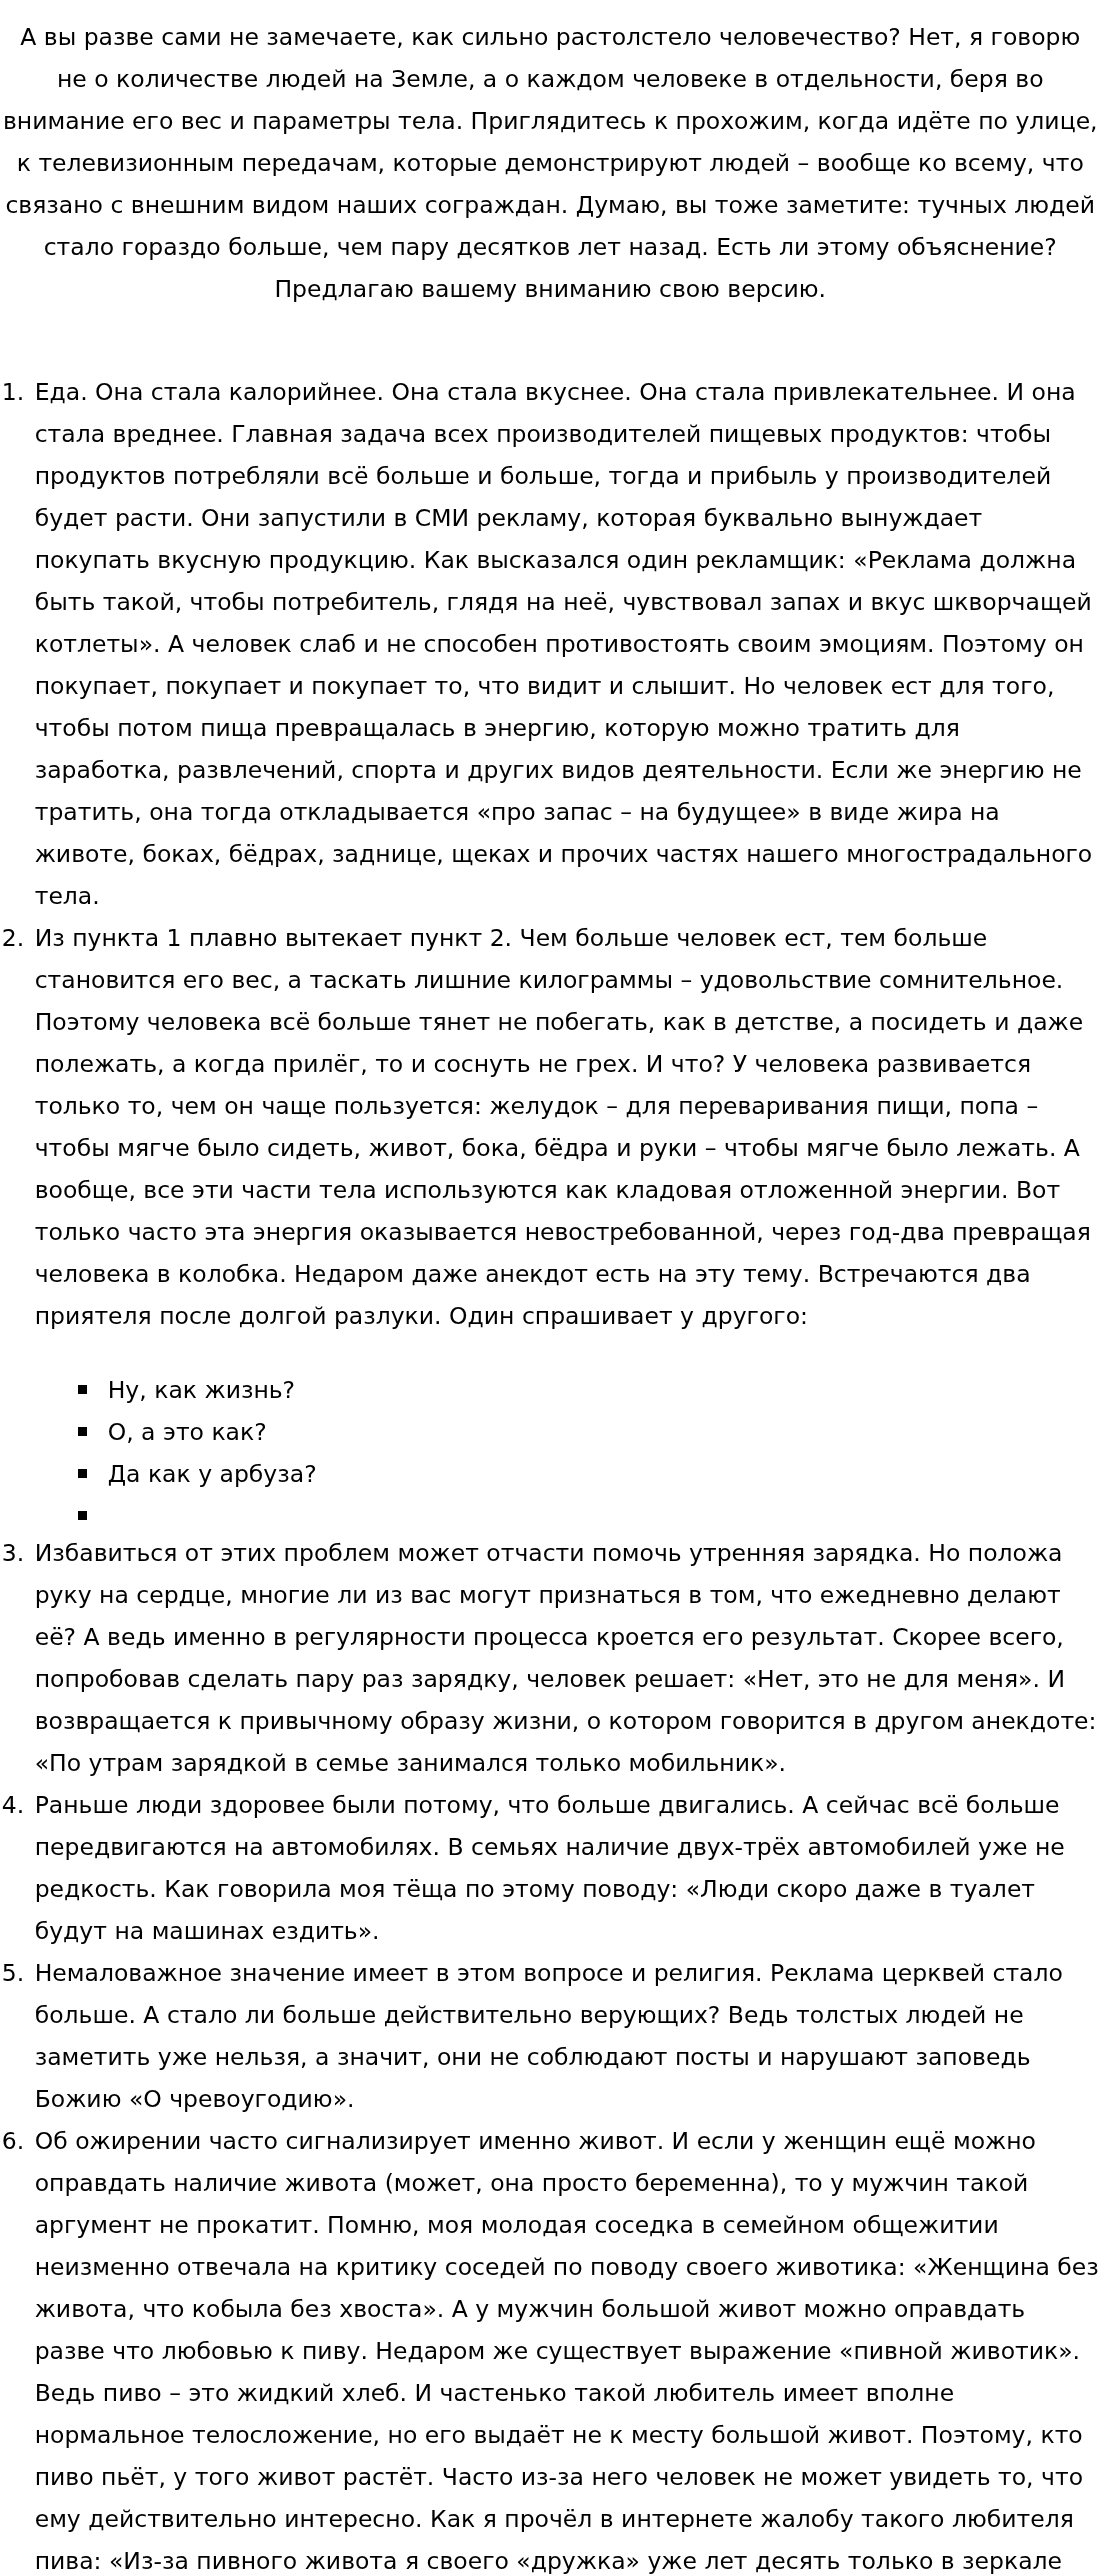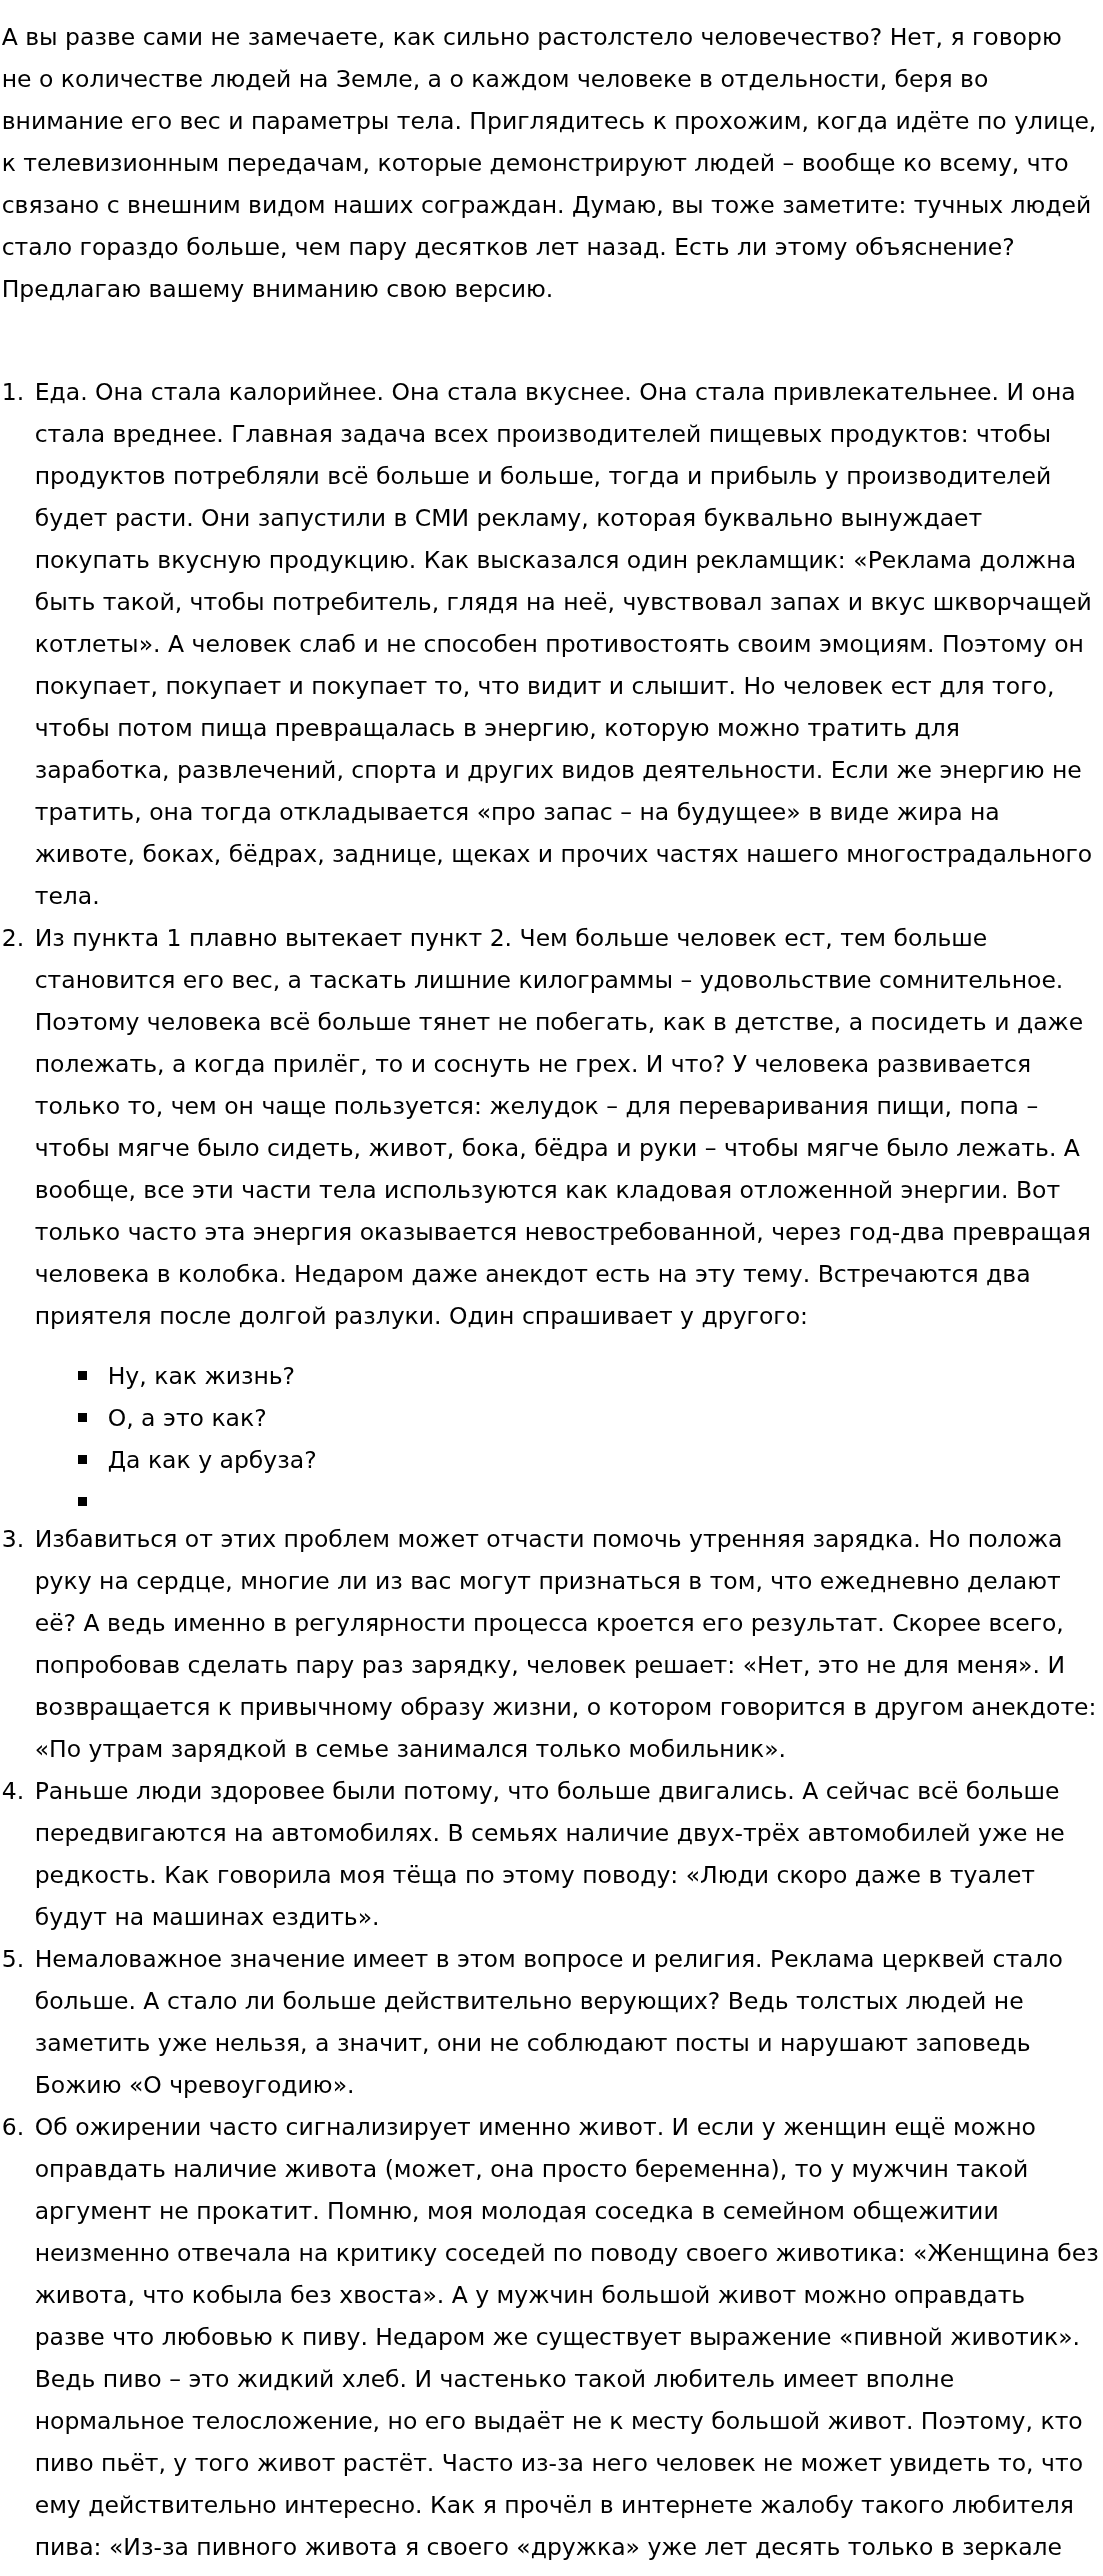--- a/index.html
+++ b/index.html
@@ -14,41 +14,42 @@
     font-family: "DejaVu Sans", "Liberation Sans", sans-serif;
     font-size: 23.5px;
     line-height: 42px;
     box-sizing: border-box;
   }
   .doc {
     padding: 15.6px 5.2px 52px 1.7px;
   }
   .intro {
     margin: 0;
+    text-align: center;
   }
   ol.reasons {
     list-style: none;
     margin: 61px 0 0 0;
     padding: 0 0 0 33px;
   }
   ol.reasons > li {
     position: relative;
     margin: 0;
   }
   ol.reasons > li > .num {
     position: absolute;
     left: -33px;
     top: 0;
     width: 28px;
     text-align: left;
     white-space: nowrap;
   }
   ul.dialog {
     list-style: none;
-    margin: 18px 0 37px 0;
+    margin: 32px 0 37px 0;
     padding: 0 0 0 73px;
   }
   ul.dialog > li {
     position: relative;
   }
   ul.dialog .bullet {
     position: absolute;
     left: -29.5px;
     top: 16.5px;
     width: 8.7px;

